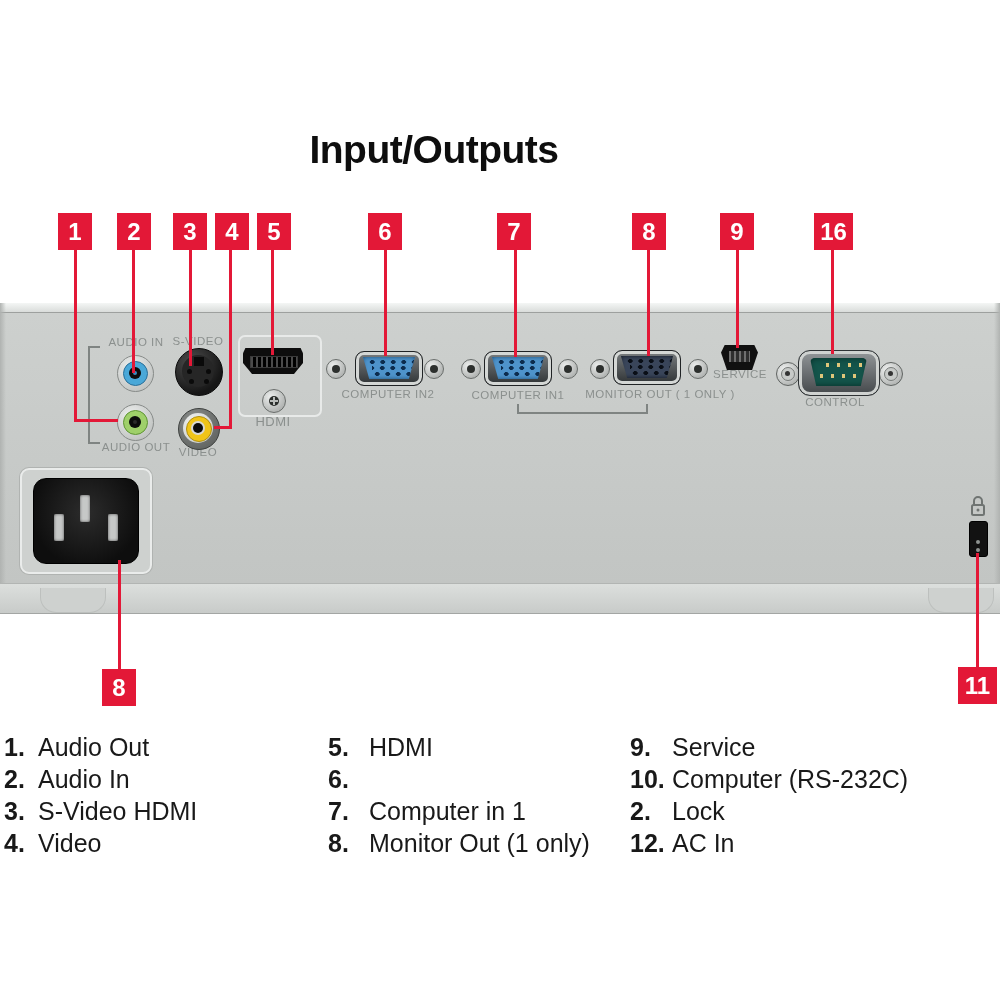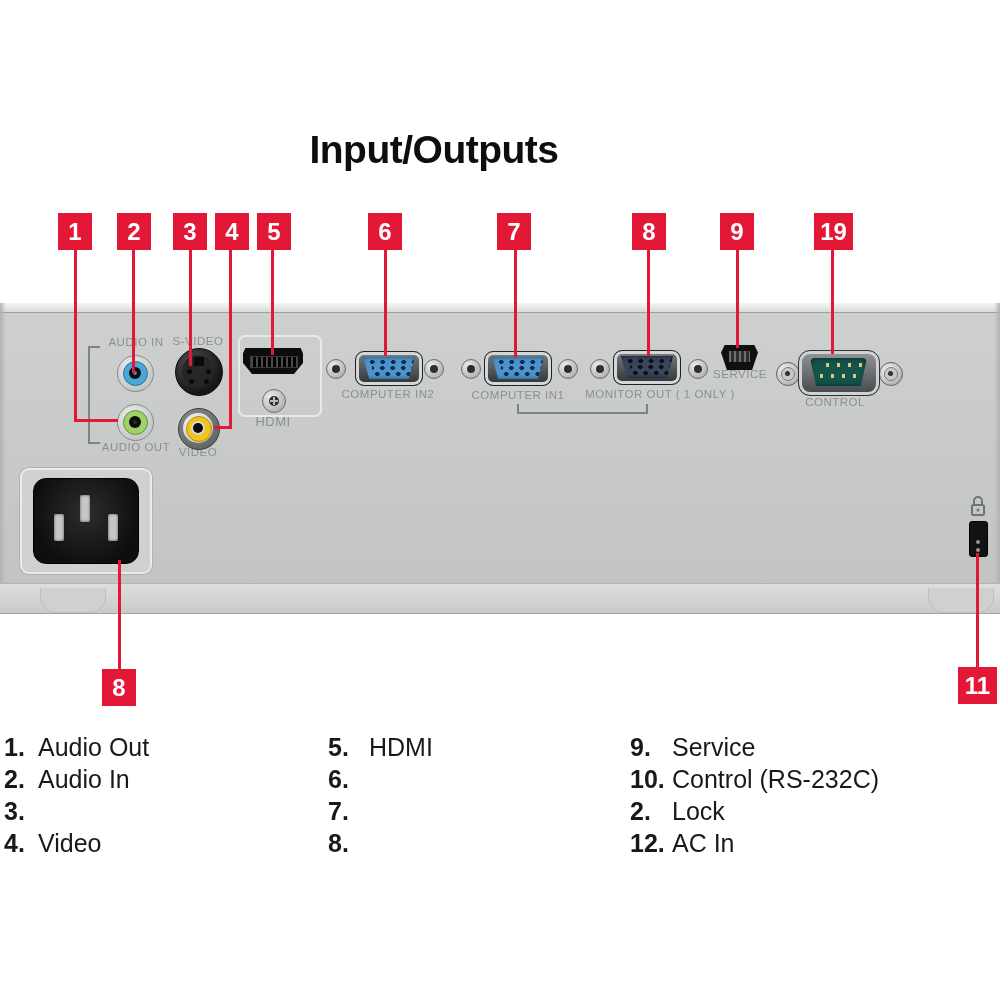--- a/index.html
+++ b/index.html
@@ -291,63 +291,66 @@
 
 <div class="callout" style="left:58px;top:213px;">1</div>
 <div class="callout" style="left:117px;top:213px;">2</div>
 <div class="callout" style="left:173px;top:213px;">3</div>
 <div class="callout" style="left:215px;top:213px;">4</div>
 <div class="callout" style="left:257px;top:213px;">5</div>
 <div class="callout" style="left:368px;top:213px;">6</div>
 <div class="callout" style="left:497px;top:213px;">7</div>
 <div class="callout" style="left:632px;top:213px;">8</div>
 <div class="callout" style="left:720px;top:213px;">9</div>
-<div class="callout wide" style="left:814px;top:213px;">19</div>
+<div class="callout wide" style="left:814px;top:213px;">16</div>
 <div class="callout wide" style="left:958px;top:667px;">11</div>
 <div class="callout" style="left:102px;top:669px;">8</div>
 
 <div>
 
   <div class="lrow c1" style="left:4px;top:733px;">
     <span class="lnum">1.</span>
     <span>Audio Out</span>
   </div>
   <div class="lrow c1" style="left:4px;top:765px;">
     <span class="lnum">2.</span>
     <span>Audio In</span>
   </div>
   <div class="lrow c1" style="left:4px;top:797px;">
     <span class="lnum">3.</span>
+    <span>S-Video HDMI</span>
   </div>
   <div class="lrow c1" style="left:4px;top:829px;">
     <span class="lnum">4.</span>
     <span>Video</span>
   </div>
 
   <div class="lrow c2" style="left:328px;top:733px;">
     <span class="lnum">5.</span>
     <span>HDMI</span>
   </div>
   <div class="lrow c2" style="left:328px;top:765px;">
     <span class="lnum">6.</span>
   </div>
   <div class="lrow c2" style="left:328px;top:797px;">
     <span class="lnum">7.</span>
+    <span>Computer in 1</span>
   </div>
   <div class="lrow c2" style="left:328px;top:829px;">
     <span class="lnum">8.</span>
+    <span>Monitor Out (1 only)</span>
   </div>
 
   <div class="lrow c3" style="left:630px;top:733px;">
     <span class="lnum">9.</span>
     <span>Service</span>
   </div>
   <div class="lrow c3" style="left:630px;top:765px;">
     <span class="lnum">10.</span>
-    <span>Control (RS-232C)</span>
+    <span>Computer (RS-232C)</span>
   </div>
   <div class="lrow c3" style="left:630px;top:797px;">
     <span class="lnum">2.</span>
     <span>Lock</span>
   </div>
   <div class="lrow c3" style="left:630px;top:829px;">
     <span class="lnum">12.</span>
     <span>AC In</span>
   </div>
 </div>

